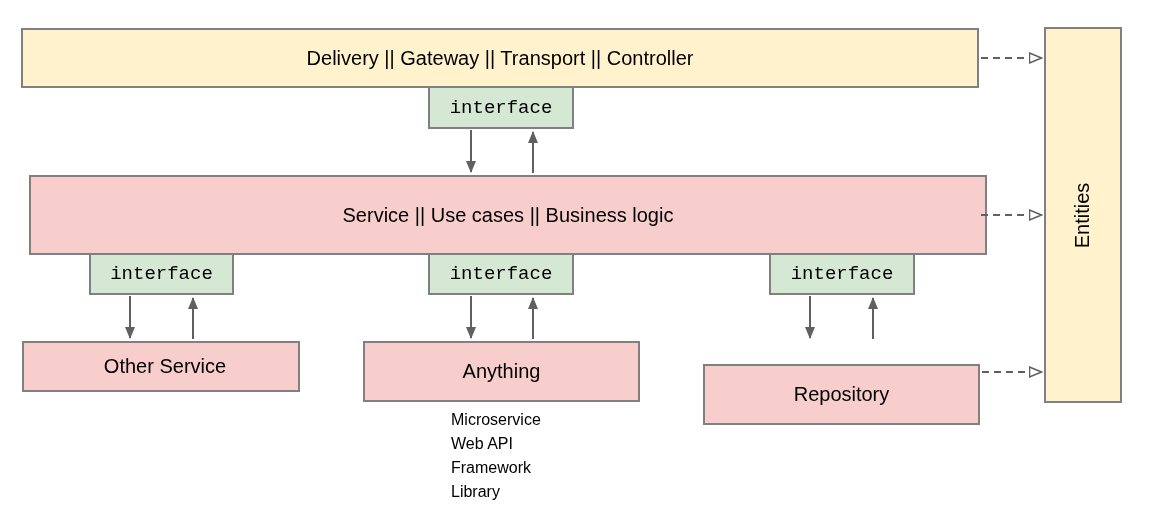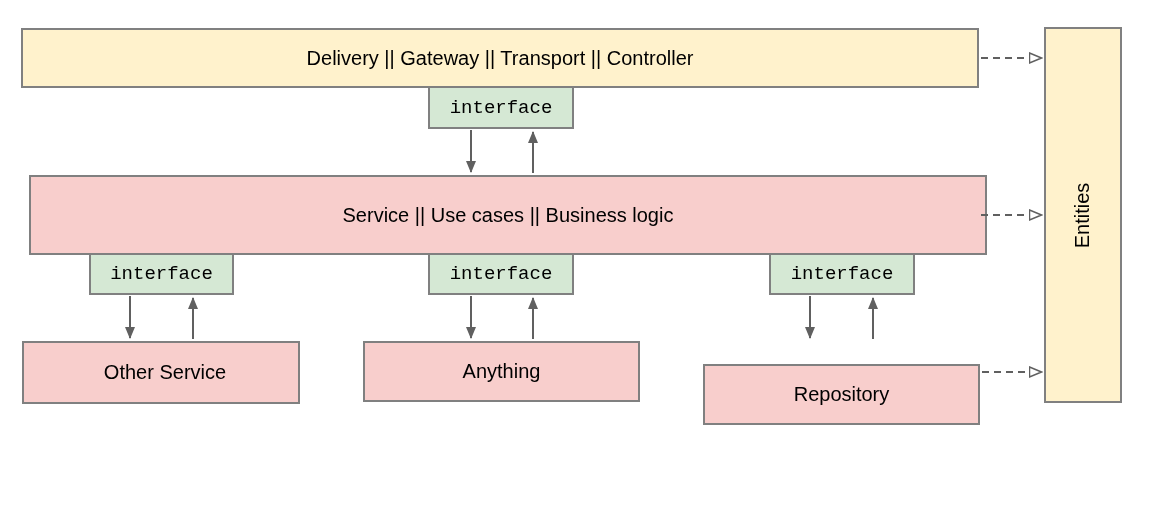--- a/index.html
+++ b/index.html
@@ -37,21 +37,21 @@
   .pos-delivery   { left: 21px;  top: 28px;  width: 958px; height: 60px; }
   .pos-service    { left: 21px;  top: 175px; width: 958px; height: 80px; margin-left: 8px; }
 
   
   .pos-iface-top   { left: 428px; top: 86px;  width: 146px; height: 43px; }
   .pos-iface-left  { left: 89px;  top: 253px; width: 145px; height: 42px; }
   .pos-iface-mid   { left: 428px; top: 253px; width: 146px; height: 42px; }
   .pos-iface-right { left: 769px; top: 253px; width: 146px; height: 42px; }
 
   
-  .pos-other      { left: 22px;  top: 341px; width: 278px; height: 63px; padding-left: 8px; }
+  .pos-other      { left: 22px;  top: 341px; width: 278px; height: 51px; padding-left: 8px; }
   .pos-anything   { left: 363px; top: 341px; width: 277px; height: 61px; }
   .pos-repository { left: 703px; top: 341px; width: 277px; height: 61px; margin-top: 23px; }
 
   
   .pos-entities   { left: 1044px; top: 27px; width: 78px; height: 376px; }
   .v-label {
     transform: rotate(-90deg);
     white-space: nowrap;
     font-size: 20px;
   }
@@ -107,20 +107,26 @@
     <span class="lbl">Anything</span>
   </div>
   <div class="node pink big-label pos-repository">
     <span class="lbl">Repository</span>
   </div>
 
   <div class="node yellow pos-entities">
     <span class="lbl v-label">Entities</span>
   </div>
 
+  <div class="examples">
+    <div>Microservice</div>
+    <div>Web API</div>
+    <div>Framework</div>
+    <div>Library</div>
+  </div>
 
   <svg class="arrows-layer" width="1154" height="520" viewBox="0 0 1154 520" xmlns="http://www.w3.org/2000/svg">
     <defs>
       <marker id="solidHead" viewBox="0 0 12 10" refX="11" refY="5" markerWidth="12" markerHeight="10" markerUnits="userSpaceOnUse" orient="auto">
         <path d="M0,0 L12,5 L0,10 z" fill="#606060"></path>
       </marker>
       <marker id="openHead" viewBox="0 0 14 12" refX="12.5" refY="6" markerWidth="14" markerHeight="12" markerUnits="userSpaceOnUse" orient="auto">
         <path d="M1,1 L13,6 L1,11 z" fill="#ffffff" stroke="#606060" stroke-width="1.5"></path>
       </marker>
     </defs>

